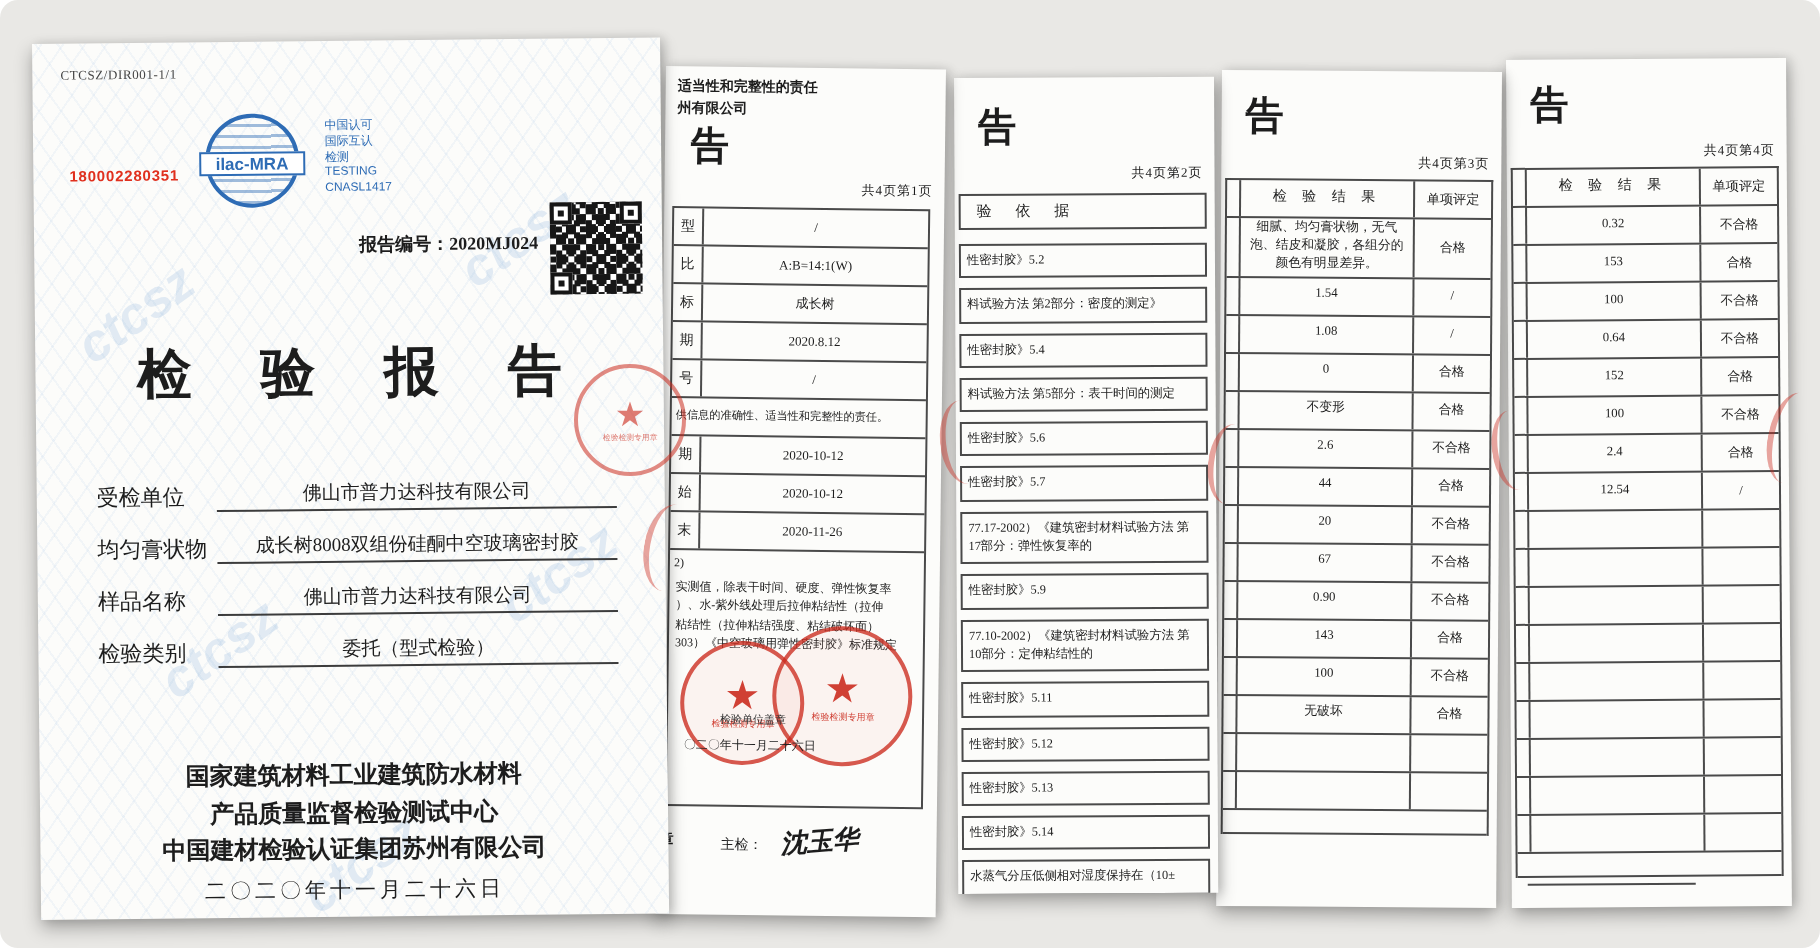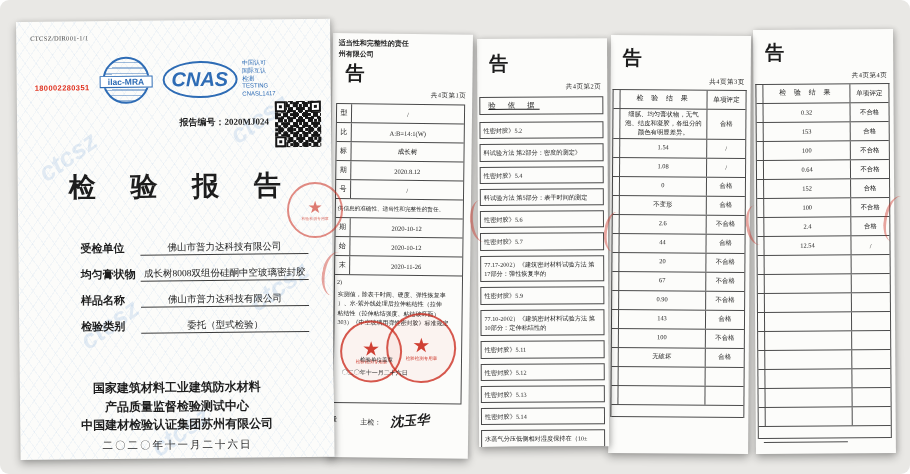--- a/index.html
+++ b/index.html
@@ -34,21 +34,21 @@
   .repno{font-size:9px;margin-top:14px;font-weight:bold;}
   .qr{position:relative;width:46px;height:46px;background:
         repeating-conic-gradient(#161616 0% 25%, transparent 0% 50%) 0 0/6px 6px,
         repeating-conic-gradient(#161616 0% 25%, transparent 0% 50%) 3px 1px/10px 10px,#fff;}
   .qf{position:absolute;width:11px;height:11px;border:2px solid #161616;background:#fff;}
   .qf::after{content:"";position:absolute;inset:2px;background:#161616;}
   .qf.tl{top:0;left:0}.qf.tr{top:0;right:0}.qf.bl{bottom:0;left:0}
   .cover-title{position:absolute;top:148px;left:0;right:0;text-align:center;font-size:27px;font-weight:bold;letter-spacing:14px;text-indent:14px;}
   .fields{position:absolute;top:220px;left:30px;right:24px;}
   .frow{display:flex;align-items:flex-end;margin-bottom:11px;}
-  .flab{width:60px;font-weight:bold;font-size:11px;white-space:nowrap;margin-left:32px;}
+  .flab{width:60px;font-weight:normal;font-size:11px;white-space:nowrap;}
   .fval{flex:1;text-align:center;border-bottom:1px solid #3c3c3c;font-size:9.5px;line-height:1.3;padding:0 2px 1px;}
   .issuer{position:absolute;top:358px;left:0;right:0;text-align:center;font-weight:bold;font-size:12px;line-height:1.55;}
   .cover-date{position:absolute;top:418px;left:0;right:0;text-align:center;font-size:10.5px;letter-spacing:2px;}
 
   
   .gao{position:absolute;font-size:19px;font-weight:bold;}
   .pageno{position:absolute;font-size:6.5px;letter-spacing:.5px;}
 
   
   .s1{left:333px;top:33px;width:140px;height:424px;transform:rotate(.7deg);transform-origin:top left;z-index:40;}
@@ -77,21 +77,21 @@
   .lchar{position:absolute;left:1px;top:2px;font-size:7.5px;font-weight:bold;}
   .mlab{position:absolute;left:32px;top:4px;font-size:7px;text-align:center;}
   .mname{position:absolute;left:62px;top:-2px;font-size:13px;font-style:italic;font-weight:bold;
          transform:rotate(-5deg);font-family:"DejaVu Sans",sans-serif;}
 
   
   .s2{left:477px;top:39px;width:130px;height:408px;transform:rotate(-.3deg);transform-origin:top left;z-index:30;}
   .s2 .gao{top:12px;left:12px;}
   .s2 .pageno{top:44px;right:6px;}
   .basis-h{position:absolute;top:58px;left:2px;width:124px;height:18px;border:1px solid #4a4a4a;
-           display:flex;align-items:center;justify-content:flex-start;padding-left:8px;font-size:7.5px;letter-spacing:5px;text-decoration:underline;}
+           display:flex;align-items:center;justify-content:flex-start;padding-left:8px;font-size:7.5px;letter-spacing:5px;}
   .basis{position:absolute;top:78px;left:2px;width:124px;}
   .drow{border:1px solid #4a4a4a;margin-top:5px;padding:3px 3px;font-size:6.2px;line-height:1.5;}
 
   
   .s3{left:611px;top:35px;width:140px;height:418px;transform:rotate(.4deg);transform-origin:top left;z-index:20;}
   .s4{left:753px;top:30px;width:140px;height:424px;transform:rotate(-.4deg);transform-origin:top left;z-index:10;}
   .s3 .gao,.s4 .gao{top:10px;left:12px;}
   .s3 .pageno,.s4 .pageno{top:42px;right:6px;}
   .rtable{position:absolute;top:54px;left:2px;width:134px;border:1px solid #4a4a4a;border-bottom:none;}
   .rrow{display:flex;align-items:stretch;border-bottom:1px solid #4a4a4a;min-height:19px;}
@@ -479,21 +479,20 @@
     <div class="doc-code">CTCSZ/DIR001-1/1</div>
 
     <div class="logo-row">
       <div class="cma">
         <div class="cma-num">180002280351</div>
       </div>
       <div class="ilac">
         <span class="ilac-band">ilac-MRA</span>
       </div>
       <div class="cnas">
-        <span class="cnas-mark">CNAS</span>
         <div class="cnas-side">
 
         <div>中国认可</div>
             <div>国际互认</div>
             <div>检测</div>
             <div>TESTING</div>
             <div>CNASL1417</div>
           </div>
       </div>
     </div>

